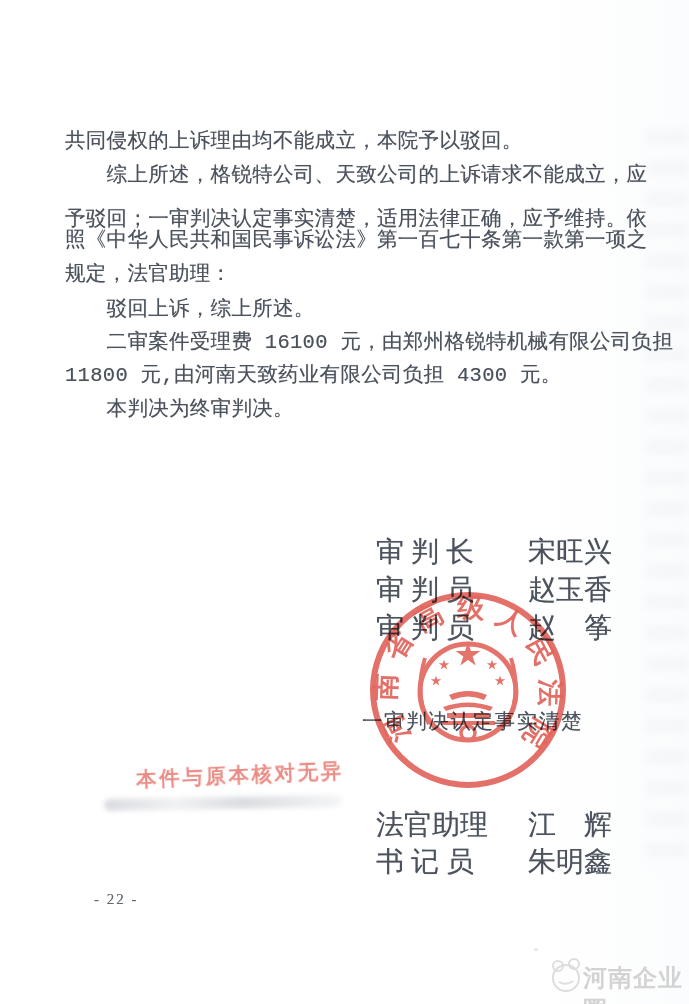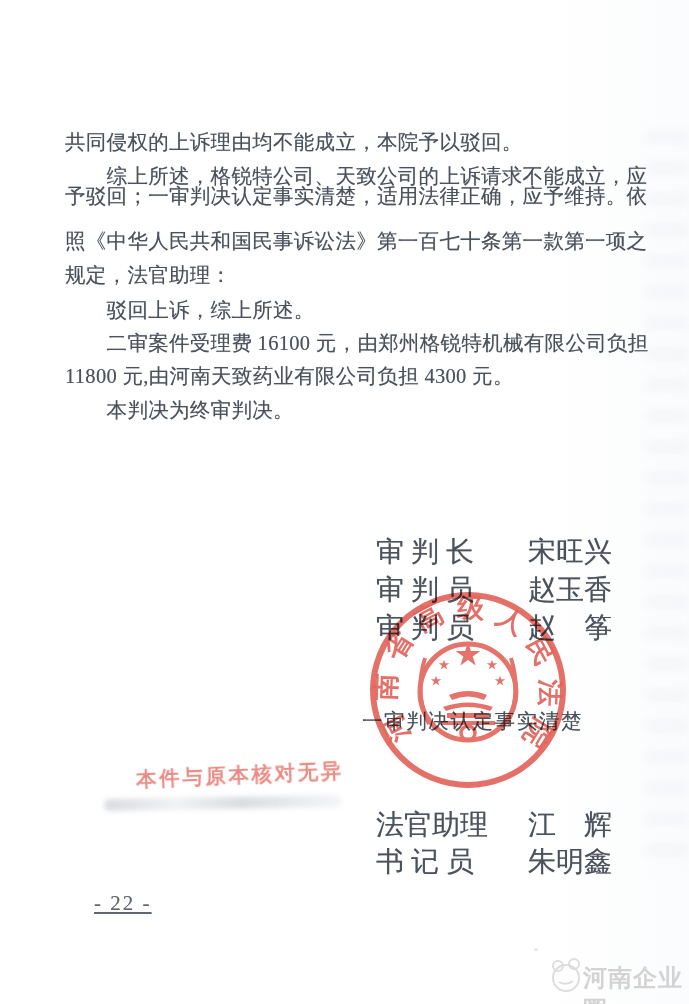--- a/index.html
+++ b/index.html
@@ -4,21 +4,21 @@
 <style>
   html,body{margin:0;padding:0;background:#ffffff;}
   .page{
     position:relative;width:689px;height:1004px;overflow:hidden;
     background:linear-gradient(90deg,#ffffff 78%,#fbfcfd 100%);
     font-family:"Liberation Serif","DejaVu Serif",serif;
   }
   .bodyline{
     position:absolute;left:65px;width:566px;white-space:pre;
     font-size:20.5px;line-height:24px;letter-spacing:0.3px;
-    color:#4b525c;text-shadow:0 0 0.7px rgba(75,82,92,.55);
+    color:#4b525c;text-shadow:0 0 0.7px rgba(75,82,92,.55);font-family:Liberation Mono, monospace;
   }
   .sigrow span, .staffrow span{
     position:absolute;white-space:pre;font-size:28px;
     color:#4b525c;text-shadow:0 0 0.7px rgba(75,82,92,.55);
   }
   .role{left:376px;}
   .name{left:528px;text-align:right;}
   .dateline{
     position:absolute;left:362px;top:707px;white-space:pre;
     font-size:20.5px;letter-spacing:1.6px;color:#4b525c;
@@ -32,22 +32,22 @@
     position:absolute;left:136px;top:761px;white-space:pre;
     font-size:20.5px;font-weight:bold;letter-spacing:2.6px;
     color:#e8837b;transform:rotate(-2.5deg);filter:blur(.35px);opacity:.92;
   }
   .smudge{
     position:absolute;left:104px;top:797px;width:238px;height:12px;
     border-radius:6px;transform:rotate(-1deg);filter:blur(2.6px);opacity:.6;
     background:linear-gradient(90deg,rgba(140,146,158,.55),rgba(175,180,192,.3) 30%,rgba(135,141,153,.5) 58%,rgba(185,190,200,.25));
   }
   .pagenum{
-    position:absolute;left:94px;top:891px;font-size:21px;letter-spacing:2px;
-    color:#5f6670;text-shadow:0 0 .6px rgba(95,102,112,.5);text-decoration:underline;
+    position:absolute;left:94px;top:891px;font-size:15px;letter-spacing:2px;
+    color:#5f6670;text-shadow:0 0 .6px rgba(95,102,112,.5);
   }
   .bleed{
     position:absolute;right:0;top:130px;width:44px;height:740px;opacity:.5;
     background:repeating-linear-gradient(180deg,rgba(226,230,237,.5) 0 14px,rgba(246,248,251,.15) 14px 31px);
     filter:blur(4px);
   }
   .wm-text{
     position:absolute;left:583px;top:962px;font-size:24px;font-weight:bold;
     color:#d3d3d3;letter-spacing:1px;filter:blur(.3px);
     font-family:"Liberation Sans","DejaVu Sans",sans-serif;
@@ -57,21 +57,21 @@
 </style>
 </head>
 <body>
 
 <div class="page">
 
   <div class="bleed"></div>
 
   <div class="bodyline" style="top:130px">共同侵权的上诉理由均不能成立，本院予以驳回。</div>
   <div class="bodyline" style="top:164px">　　综上所述，格锐特公司、天致公司的上诉请求不能成立，应</div>
-  <div class="bodyline" style="top:184px">予驳回；一审判决认定事实清楚，适用法律正确，应予维持。依</div>
+  <div class="bodyline" style="top:208px">予驳回；一审判决认定事实清楚，适用法律正确，应予维持。依</div>
   <div class="bodyline" style="top:229px">照《中华人民共和国民事诉讼法》第一百七十条第一款第一项之</div>
   <div class="bodyline" style="top:263px">规定，法官助理：</div>
   <div class="bodyline" style="top:298px">　　驳回上诉，综上所述。</div>
   <div class="bodyline" style="top:331px">　　二审案件受理费 16100 元，由郑州格锐特机械有限公司负担</div>
   <div class="bodyline" style="top:364px">11800 元,由河南天致药业有限公司负担 4300 元。</div>
   <div class="bodyline" style="top:398px">　　本判决为终审判决。</div>
 
   <div class="sigrow">
     <span class="role" style="top:533px">审 判 长</span>
     <span class="name" style="top:533px">宋旺兴</span>

